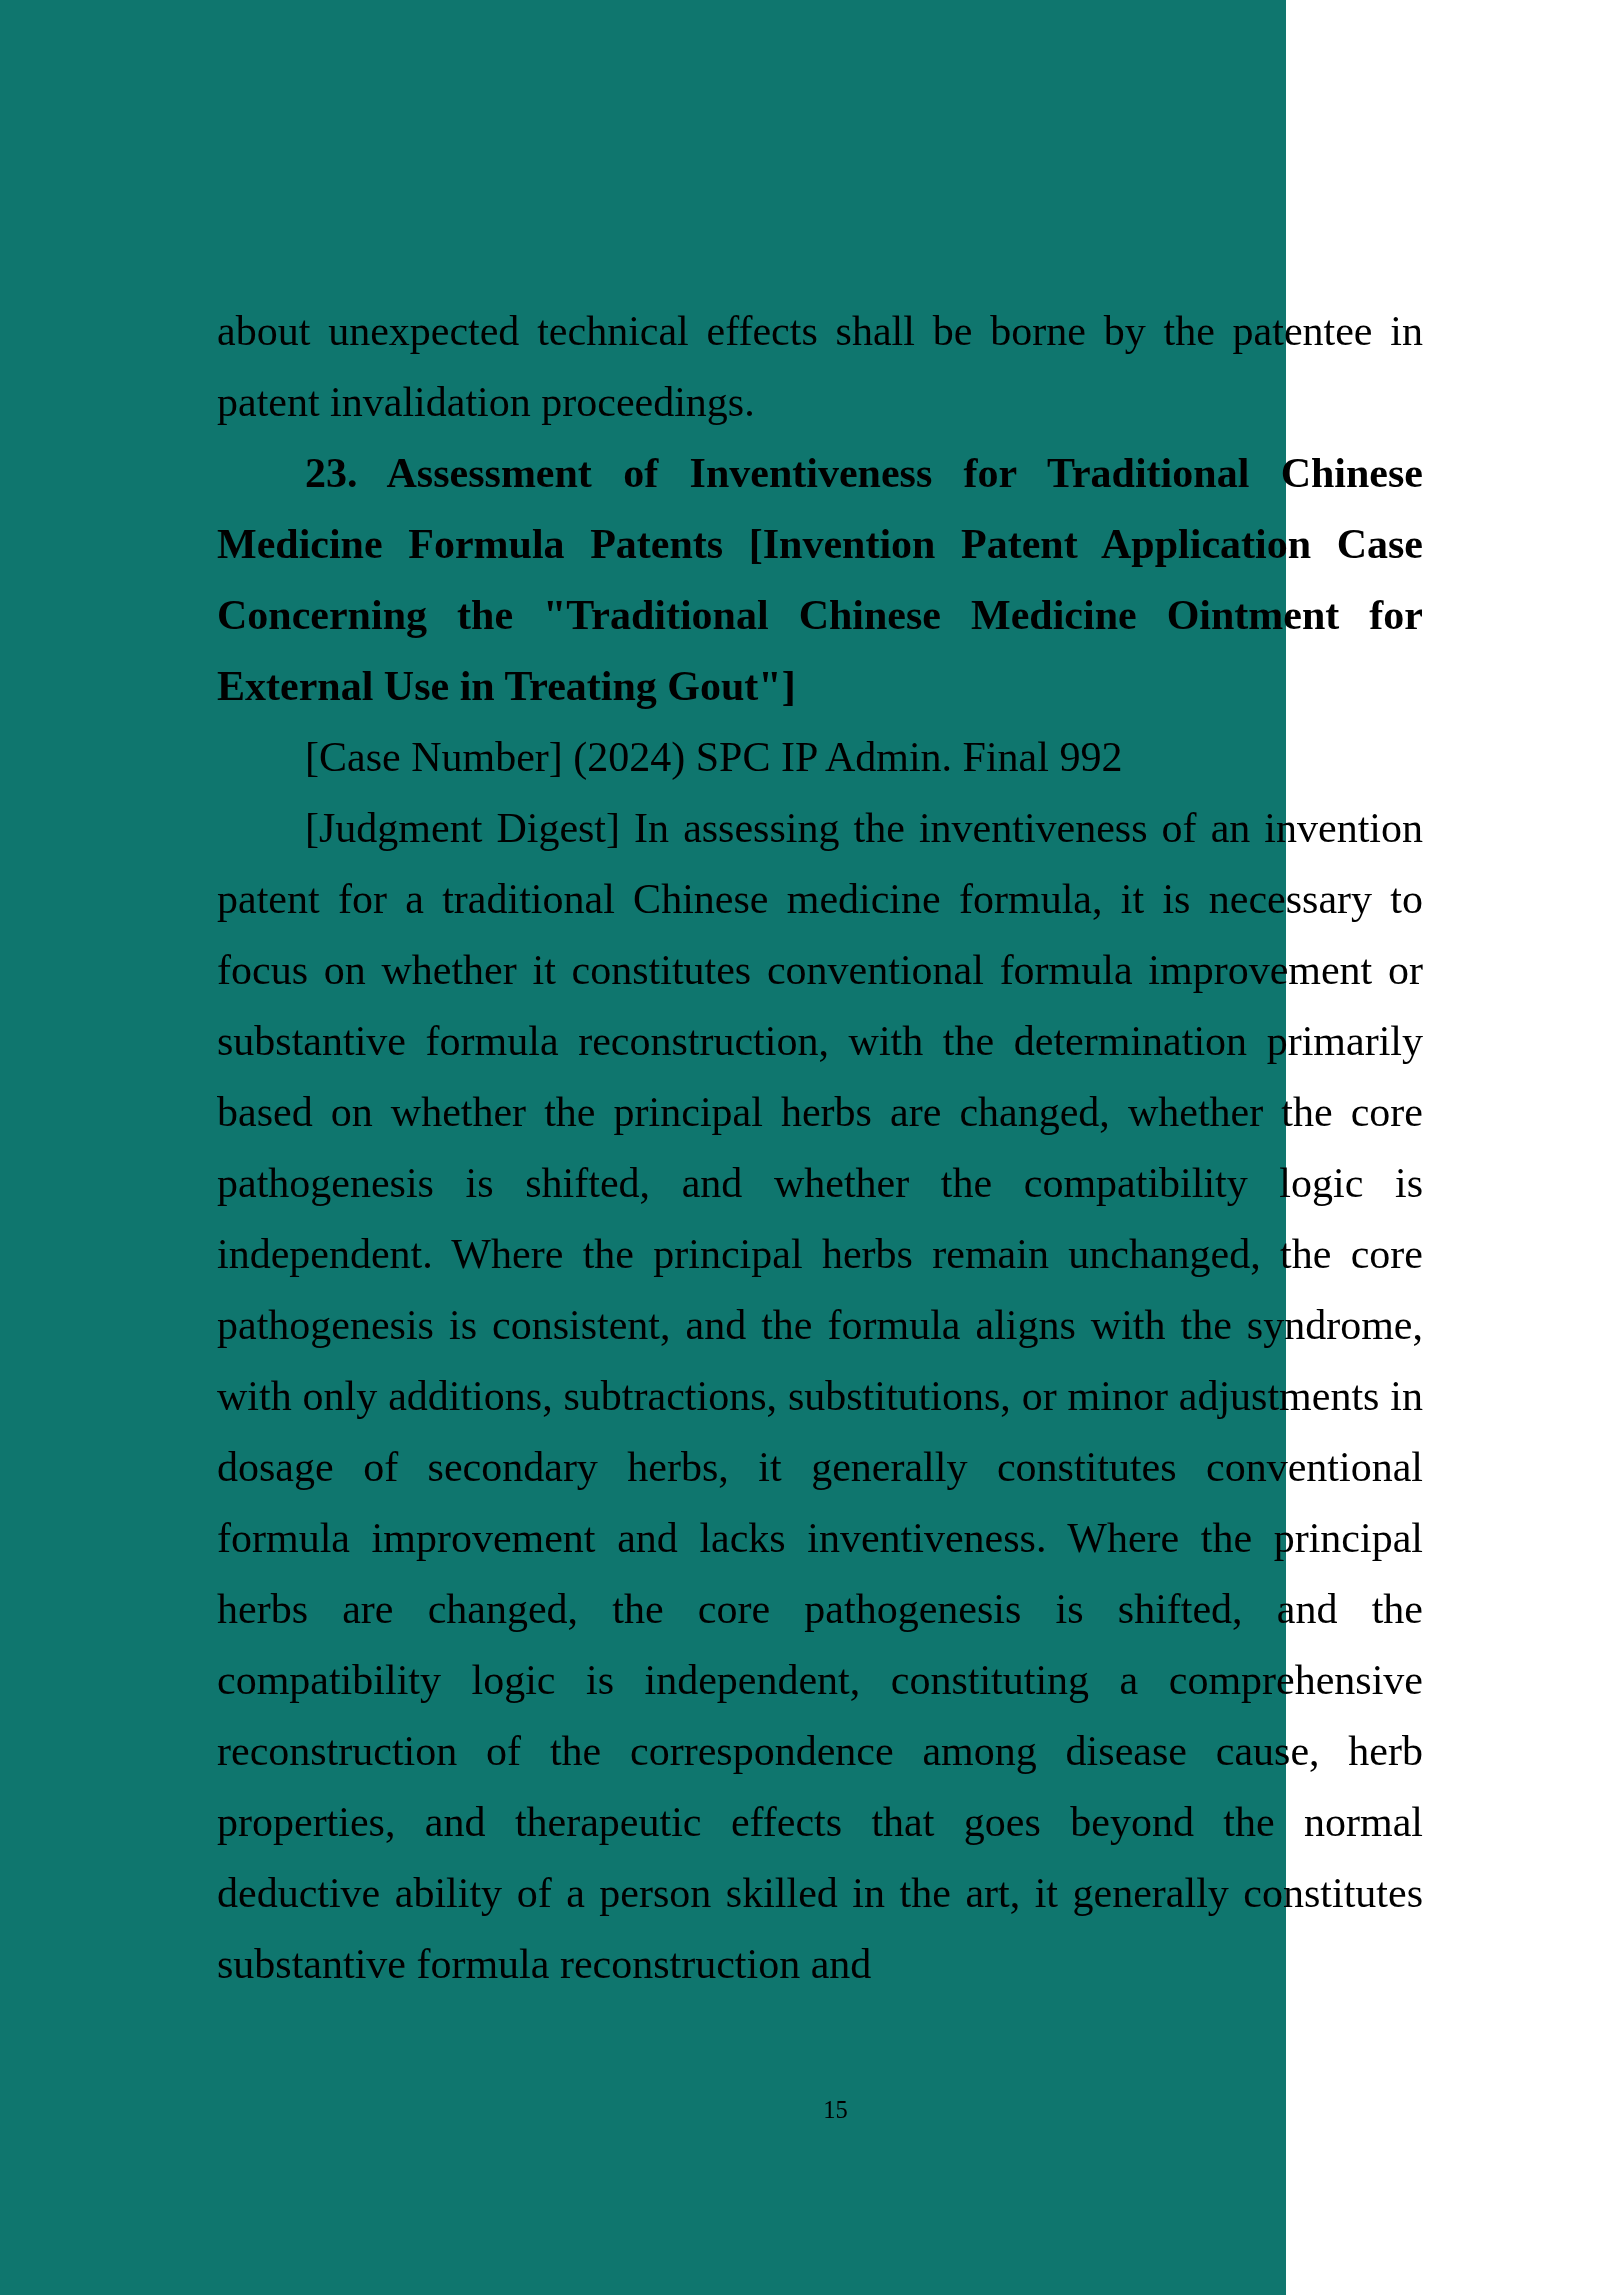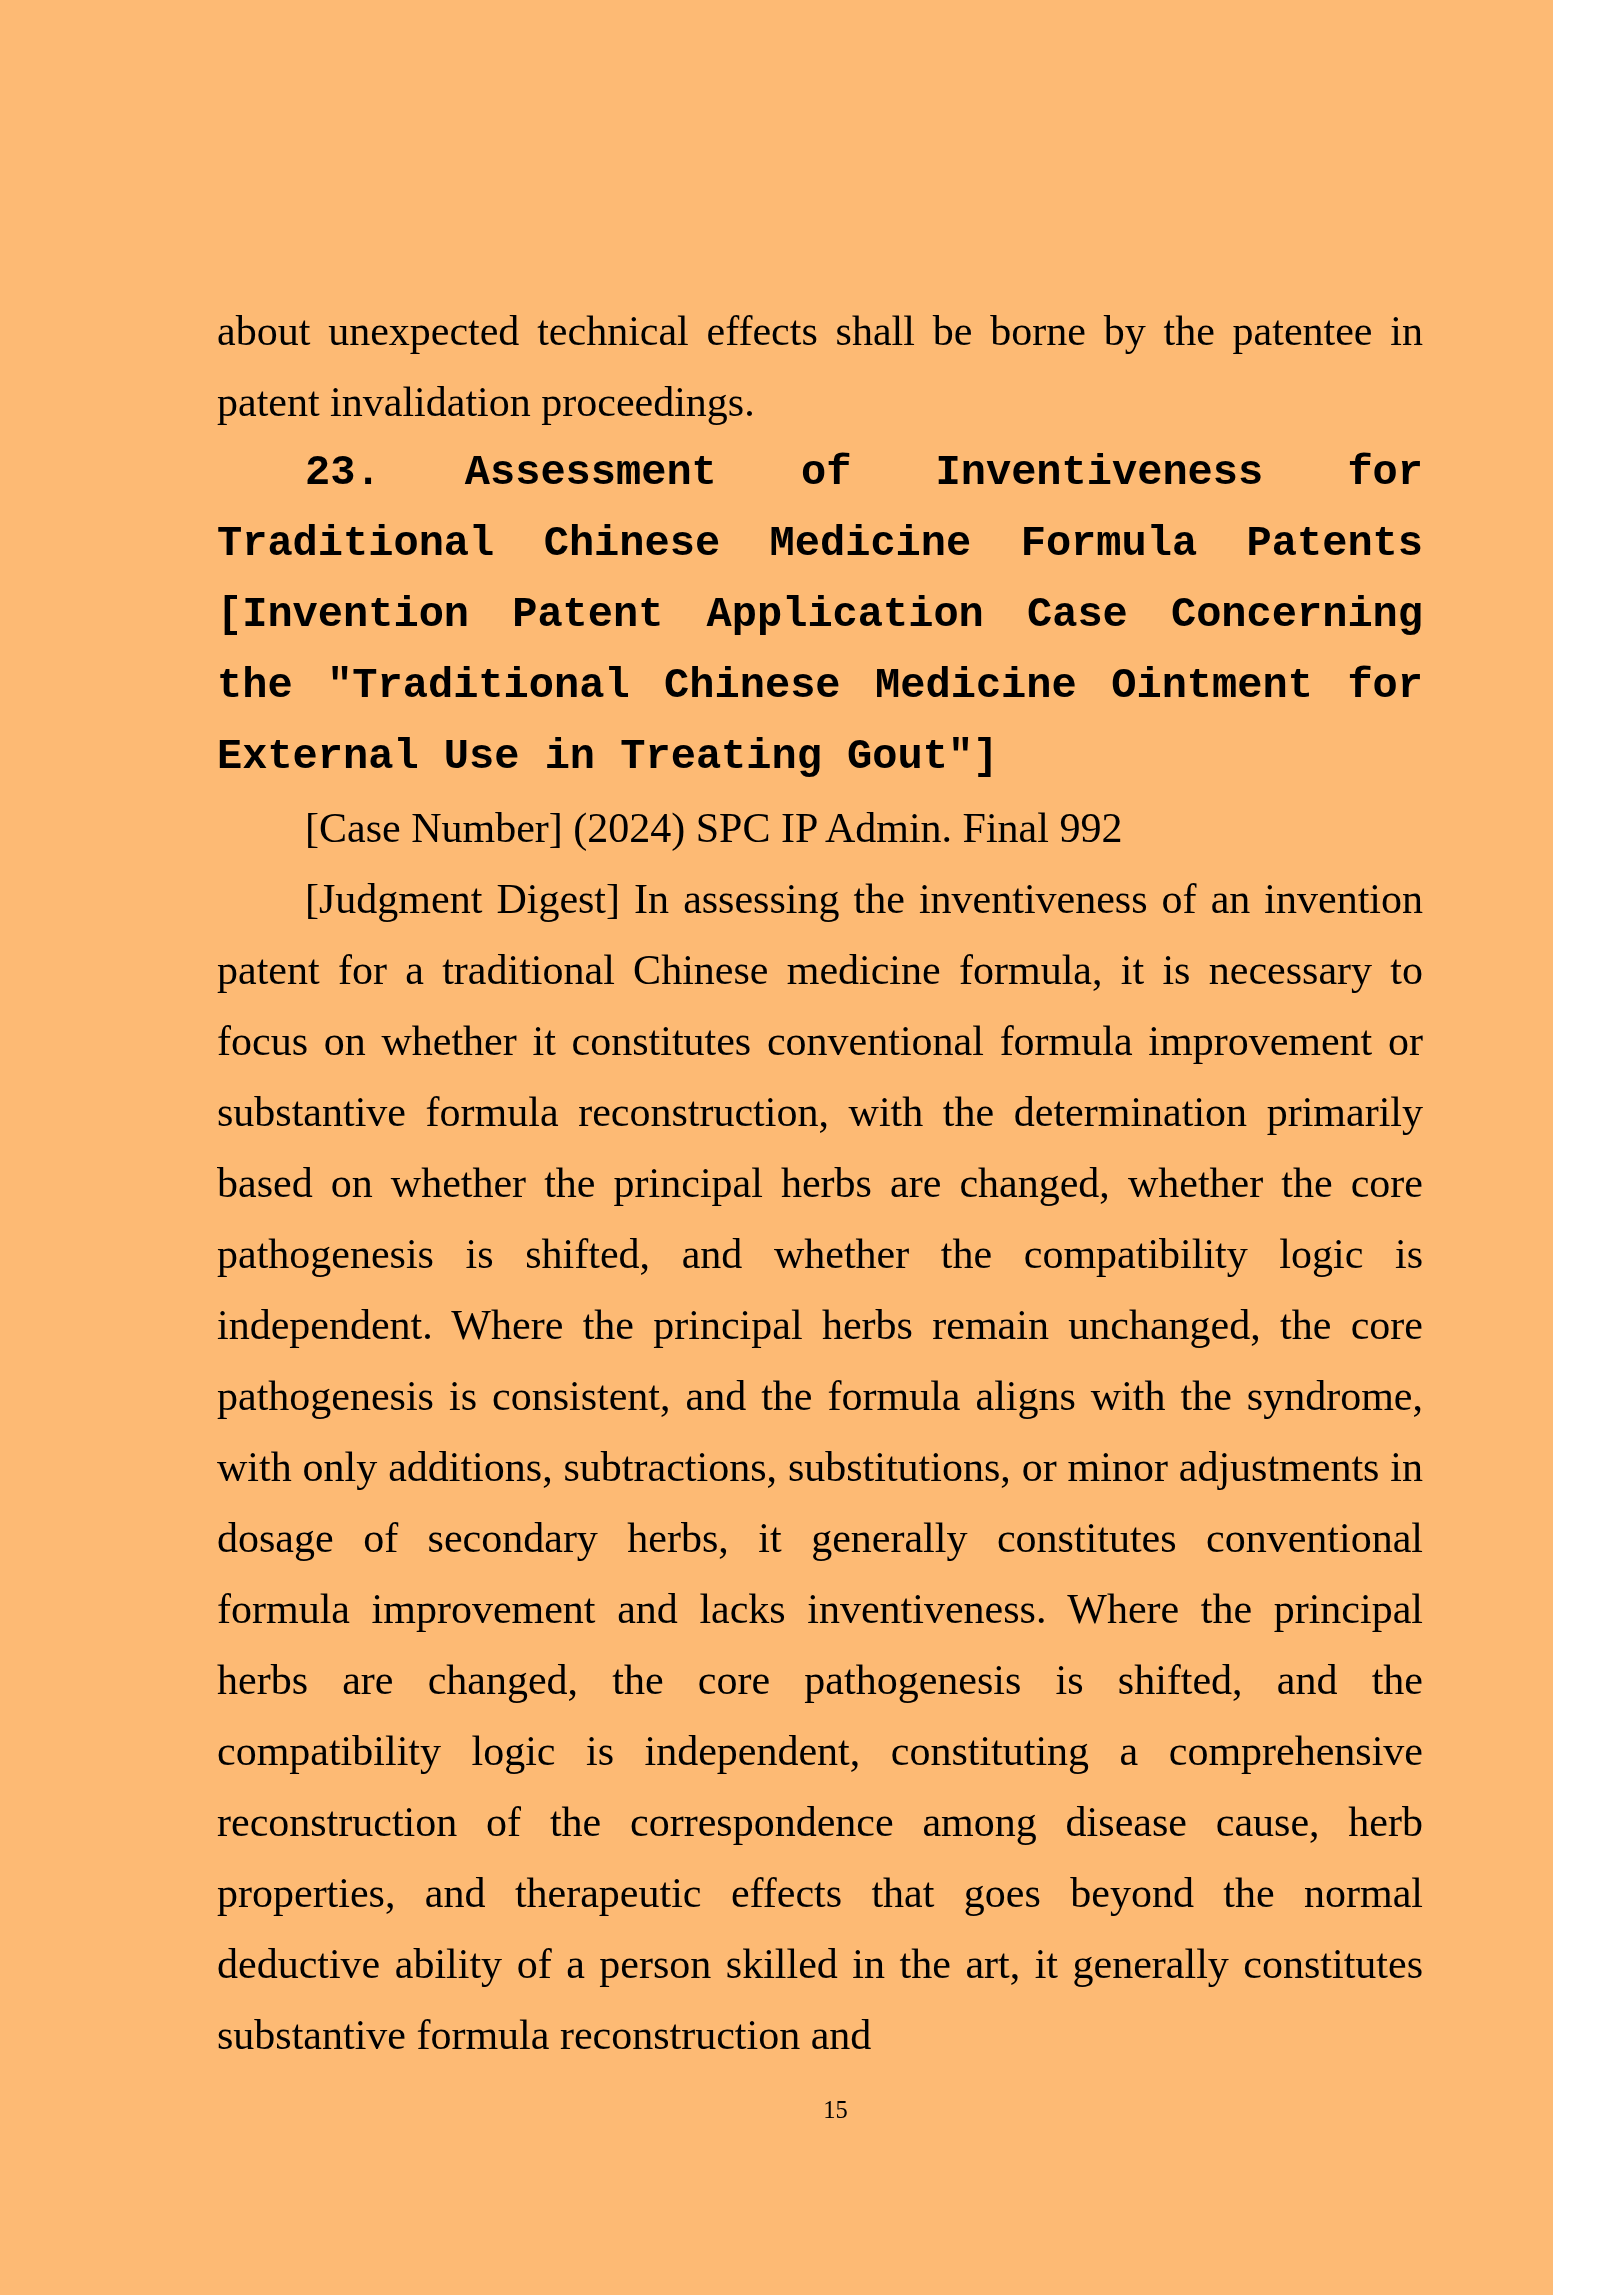--- a/index.html
+++ b/index.html
@@ -12,23 +12,23 @@
       height: 2295px;
       position: relative;
       overflow: hidden;
       font-family: "Liberation Serif", "DejaVu Serif", serif;
       color: #000000;
     }
     .page {
       position: absolute;
       left: 0;
       top: 0;
-      width: 1553px;
+      width: 1286px;
       height: 2295px;
-      background: #fdba74;
+      background: #0f766e;
     }
     .text-block {
       position: absolute;
       left: 217px;
       top: 296px;
       width: 1206px;
       font-size: 42px;
       line-height: 71px;
     }
     .para {
@@ -36,21 +36,20 @@
       text-align: justify;
       text-align-last: left;
       hyphens: none;
       word-spacing: 0;
     }
     .indent {
       text-indent: 88px;
     }
     .heading {
       font-weight: bold;
-      font-family: Liberation Mono, monospace;
     }
     .page-number {
       position: absolute;
       left: 0;
       width: 1671px;
       top: 2095px;
       text-align: center;
       font-size: 24.5px;
       line-height: 30px;
     }

